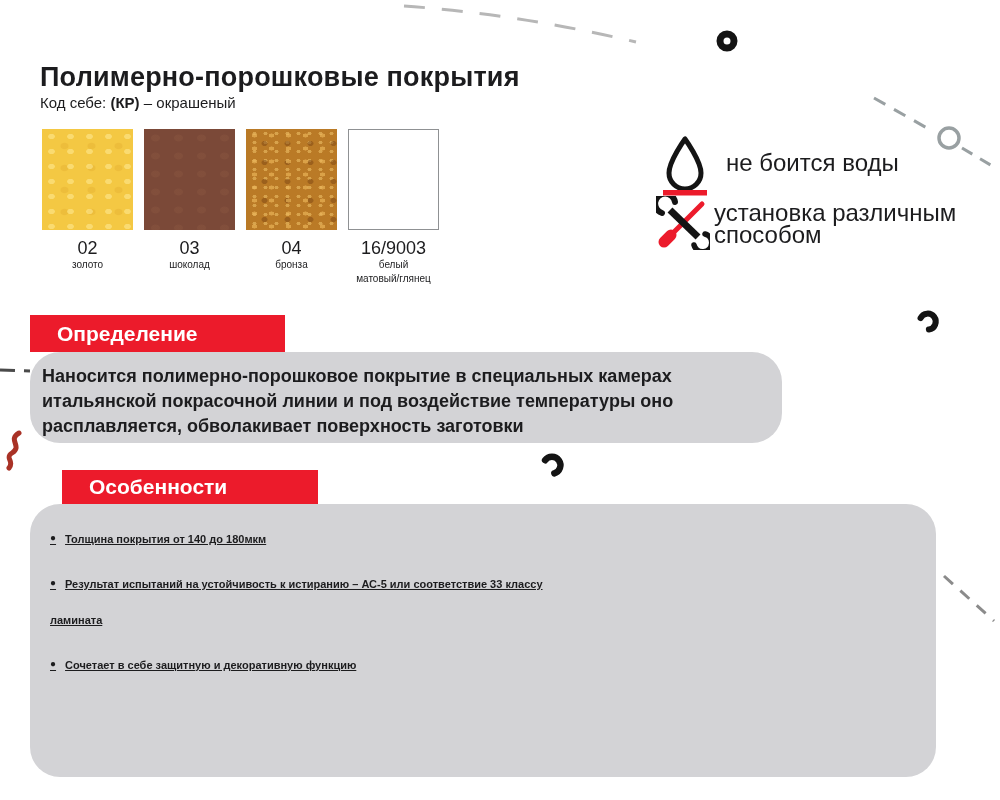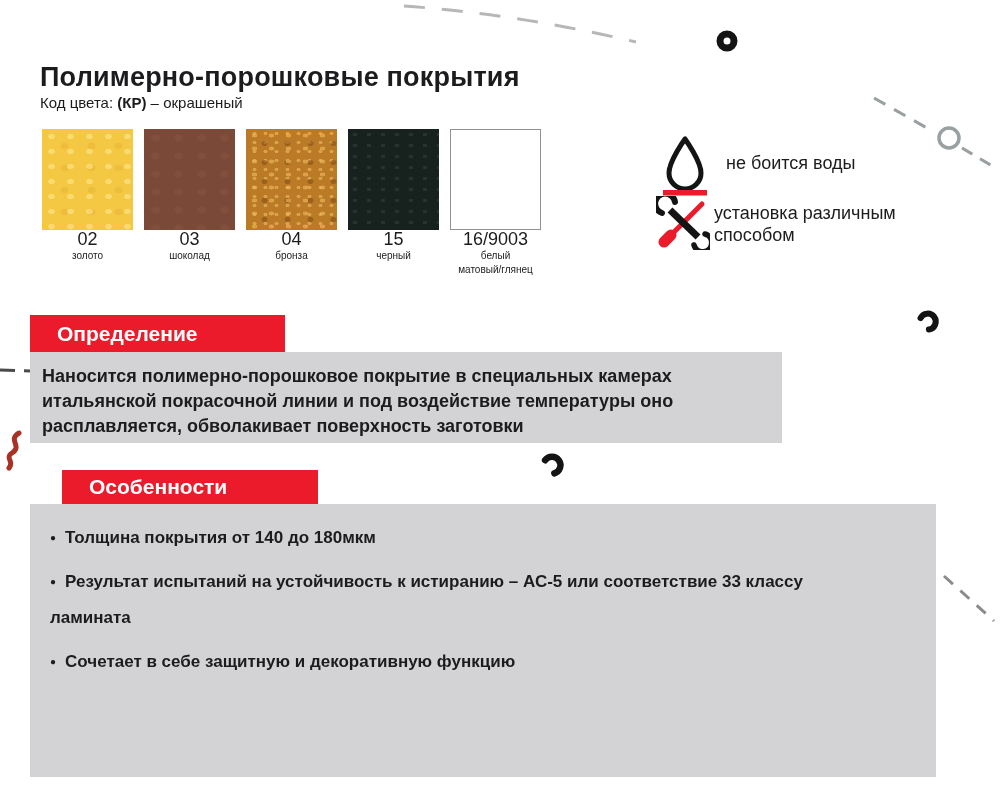--- a/index.html
+++ b/index.html
@@ -24,66 +24,61 @@
       radial-gradient(rgba(150,95,70,.25) 24%,transparent 30%);
       background-size:23px 18px;}
   .tex-bronze .swatch-color{background-image:
       radial-gradient(rgba(236,182,90,.65) 20%,transparent 24%),
       radial-gradient(rgba(118,64,16,.45) 16%,transparent 21%),
       radial-gradient(rgba(252,212,122,.45) 24%,transparent 28%);
       background-size:17px 13px,23px 19px,11px 9px;background-position:0 0,7px 5px,3px 9px;}
   .tex-black .swatch-color{background-image:
       radial-gradient(rgba(72,94,84,.30) 20%,transparent 26%);
       background-size:14px 11px;}
-  .swatch-code{margin-top:0;font-size:18px;line-height:19px;}
+  .swatch-code{margin-top:9px;font-size:18px;line-height:19px;}
   .swatch-name{font-size:10px;line-height:14px;text-align:center;white-space:pre-line;}
   
-  .icon-feature-label{position:absolute;font-size:18px;line-height:22px;white-space:pre-line;color:#1c1c1e;}
+  .icon-feature-label{position:absolute;font-size:24px;line-height:22px;white-space:pre-line;color:#1c1c1e;}
   
   .red-header{position:absolute;left:30px;background:#EC1B2B;color:#ffffff;
       font-size:21px;font-weight:700;display:flex;align-items:center;padding-left:27px;box-sizing:border-box;}
   .hdr-def{top:315px;width:255px;height:37px;}
   .hdr-feat{top:470px;width:256px;height:34px;margin-left:32px;}
-  .gray-panel{position:absolute;left:30px;background:#D3D3D6;box-sizing:border-box;}
+  .gray-panel{position:absolute;left:30px;background:#D3D3D6;box-sizing:border-box;border-radius:30px;}
   .panel-def{top:352px;width:752px;height:91px;padding:12px 10px 0 12px;}
   .panel-def .body-text{font-size:18px;font-weight:600;line-height:25px;white-space:pre-line;width:740px;}
   .panel-feat{top:504px;width:906px;height:273px;padding:16px 20px 0 20px;}
-  .feature-item{font-size:17px;font-weight:600;line-height:36px;margin:0 0 8px 0;white-space:pre-line;}
+  .feature-item{font-size:11px;font-weight:600;line-height:36px;margin:0 0 8px 0;white-space:pre-line;text-decoration:underline;}
   .feature-item::before{content:"\25CF";font-size:10px;vertical-align:2px;margin-right:9px;}
   
   .deco{position:absolute;}
 </style>
 </head>
 <body>
 
 <div id="canvas">
 
   <div class="page-title">Полимерно-порошковые покрытия</div>
-  <div class="subtitle"><span>Код цвета: </span><b>(КР)</b><span> – окрашеный</span></div>
+  <div class="subtitle"><span>Код себе: </span><b>(КР)</b><span> – окрашеный</span></div>
 
   <div class="swatch-row">
     <div class="swatch tex-gold">
       <div class="swatch-color" style="background-color: rgb(244, 200, 67);"></div>
       <div class="swatch-code">02</div>
       <div class="swatch-name">золото</div>
     </div>
     <div class="swatch tex-choc">
       <div class="swatch-color" style="background-color: rgb(123, 73, 56);"></div>
       <div class="swatch-code">03</div>
       <div class="swatch-name">шоколад</div>
     </div>
     <div class="swatch tex-bronze">
       <div class="swatch-color" style="background-color: rgb(186, 122, 38);"></div>
       <div class="swatch-code">04</div>
       <div class="swatch-name">бронза</div>
-    </div>
-    <div class="swatch tex-black">
-      <div class="swatch-color" style="background-color: rgb(23, 33, 29);"></div>
-      <div class="swatch-code">15</div>
-      <div class="swatch-name">черный</div>
     </div>
     <div class="swatch swatch-white">
       <div class="swatch-color" style="background-color: rgb(255, 255, 255);"></div>
       <div class="swatch-code">16/9003</div>
       <div class="swatch-name">белый
 матовый/глянец</div>
     </div>
   </div>
 
   <svg class="deco" style="left:660px;top:134px;" width="50" height="63" viewBox="0 0 50 63">

